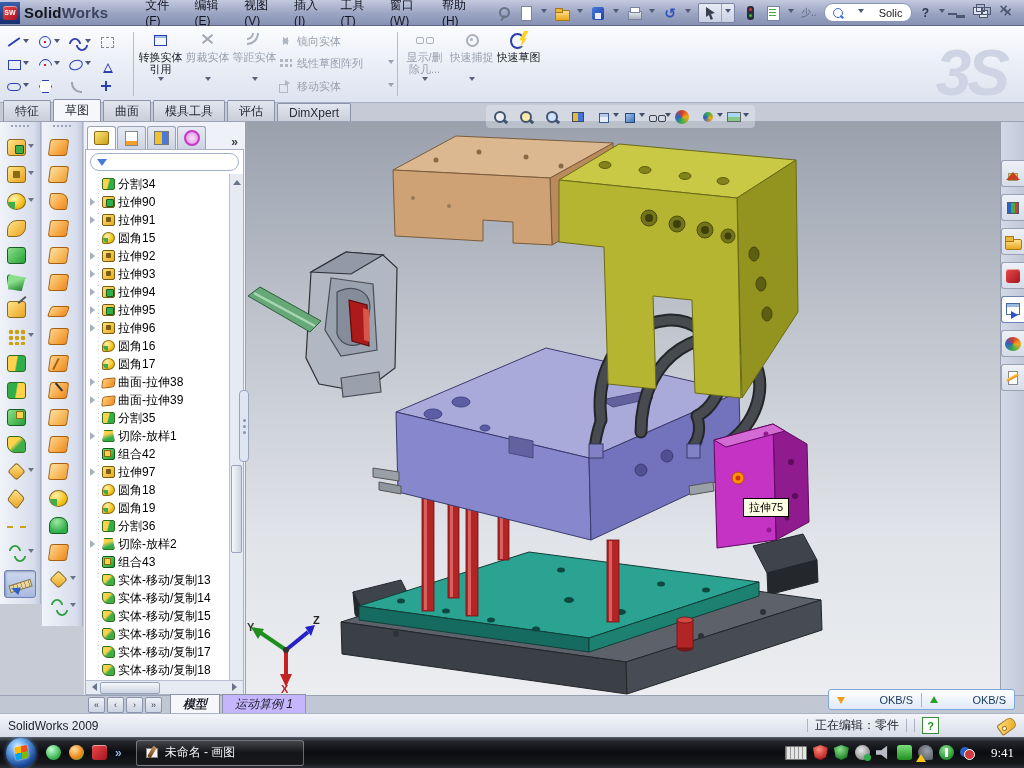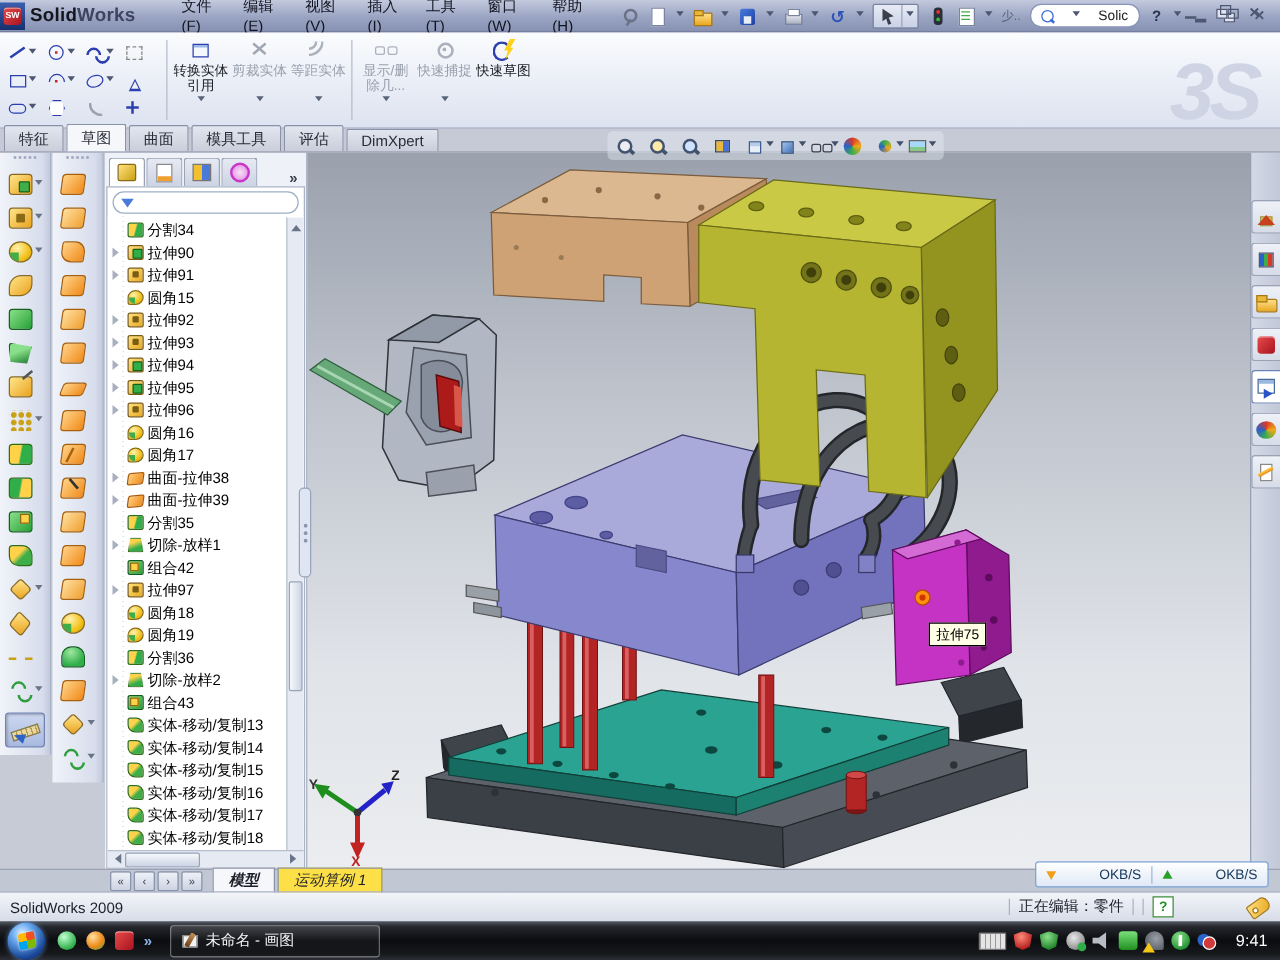--- a/index.html
+++ b/index.html
@@ -239,21 +239,21 @@
   .tp-palette::before{content:"";position:absolute;inset:1px 2px 3px;background:#fff;border:1px solid #4a6a9a;box-shadow:inset 0 3px 0 #9ab8e0;}
   .tp-palette::after{content:"";position:absolute;right:0;bottom:-1px;border:4px solid transparent;border-left:7px solid #2a52c8;transform:rotate(0deg);}
   .tp-sphere::before{content:"";position:absolute;inset:1px;border-radius:50%;background:conic-gradient(#d83a2a,#f0a818 90deg,#3fae49 180deg,#2a62c8 270deg,#d83a2a);}
   .tp-props::before{content:"";position:absolute;inset:1px 4px;background:#fff;border:1px solid #888;}
   .tp-props::after{content:"";position:absolute;left:2px;top:6px;width:13px;height:3px;background:linear-gradient(#ffd24a,#e8871a);transform:rotate(-28deg);border-radius:1px;}
   
   .bottombar{position:absolute;left:0;top:695px;width:1024px;height:18px;background:#c2c7d4;
     border-top:1px solid #9aa2b4;box-sizing:border-box;display:flex;align-items:center;padding-left:88px;gap:2px;}
   .navbtn{width:15px;height:14px;border:1px solid #8a94ac;background:linear-gradient(#eef1f7,#ccd3e2);
     display:flex;align-items:center;justify-content:center;font-size:9px;color:#3a4150;border-radius:2px;}
-  .sheettab{font-size:12px;color:#1c1e28;padding:1px 12px 2px;border:1px solid #8a92a8;background:#fde047;white-space:nowrap;}
+  .sheettab{font-size:12px;color:#1c1e28;padding:1px 12px 2px;border:1px solid #8a92a8;background:#c4b5fd;white-space:nowrap;}
   .sheettab.active{background:#f6f7fa;font-weight:bold;}
   .netmon{position:absolute;left:828px;top:689px;width:187px;height:21px;z-index:30;
     background:linear-gradient(#ffffff,#dfe9f6);border:1px solid #7da7d9;border-radius:3px;
     display:flex;align-items:center;font-size:11px;color:#16375c;box-sizing:border-box;}
   .nm-half{flex:1;display:flex;align-items:center;justify-content:space-between;padding:0 8px;}
   .nm-div{width:1px;height:14px;background:#9db8d8;}
   .na-down{width:0;height:0;border:4px solid transparent;border-top:7px solid #f0a018;margin-top:5px;}
   .na-up{width:0;height:0;border:4px solid transparent;border-bottom:7px solid #28a028;margin-bottom:4px;}
   .statusbar{position:absolute;left:0;top:713px;width:1024px;height:24px;
     background:linear-gradient(#f3f5f9,#d7dce8);border-top:1px solid #aab2c6;box-sizing:border-box;
@@ -282,21 +282,21 @@
   .ql-more{color:#8ab4e8;font-size:12px;font-weight:bold;}
   .taskitems{display:flex;gap:8px;}
   .task{height:24px;min-width:150px;border-radius:3px;border:1px solid rgba(255,255,255,.35);
     background:linear-gradient(rgba(255,255,255,.14),rgba(255,255,255,.04) 50%,rgba(0,0,0,.12));
     display:flex;align-items:center;gap:6px;padding:0 8px;color:#f2f4f8;font-size:12px;white-space:nowrap;}
   .task.active{background:linear-gradient(rgba(255,255,255,.34),rgba(255,255,255,.12) 50%,rgba(255,255,255,.06));}
   .task-ic{width:14px;height:14px;flex:none;position:relative;}
   .task-ic.sw{background:linear-gradient(135deg,#e84a4a,#a81420);border-radius:3px;box-shadow:inset 0 1px 0 rgba(255,255,255,.5);}
   .task-ic.paint::before{content:"";position:absolute;inset:2px 1px;background:#f4f4f4;border:1px solid #888;}
   .task-ic.paint::after{content:"";position:absolute;left:5px;top:0;width:4px;height:12px;background:linear-gradient(#c89058,#6a4018);transform:rotate(30deg);border-radius:1px;}
-  .tray{margin-left:auto;display:flex;align-items:center;gap:6px;}
+  .tray{margin-left:auto;display:flex;align-items:center;gap:6px;font-family:Liberation Serif, serif;}
   .tr{width:15px;height:15px;flex:none;position:relative;}
   .tr.kb{width:20px;height:12px;background:#e4e4e4;border:1px solid #777;border-radius:1px;
     background-image:repeating-linear-gradient(90deg,#999 0 1px,transparent 1px 4px);}
   .tr.sred{background:radial-gradient(circle at 40% 30%,#ff8a7a,#b01818 75%);clip-path:polygon(50% 0,100% 18%,88% 82%,50% 100%,12% 82%,0 18%);}
   .tr.sgrn{background:radial-gradient(circle at 40% 30%,#8ae08a,#1a7e26 75%);clip-path:polygon(50% 0,100% 18%,88% 82%,50% 100%,12% 82%,0 18%);}
   .tr.gear{background:radial-gradient(circle at 40% 35%,#e8e8e8,#8a8a8a 75%);border-radius:50%;}
   .tr.gear::after{content:"";position:absolute;right:-1px;bottom:-1px;width:7px;height:7px;background:#2fae4a;border-radius:50%;}
   .tr.spk{background:#b8bcc4;clip-path:polygon(0 35%,35% 35%,75% 5%,75% 95%,35% 65%,0 65%);}
   .tr.sig{background:linear-gradient(#7ae07a,#1f8f1f);border-radius:3px;}
   .tr.dish{background:radial-gradient(circle at 60% 40%,#9aa0a8,#4a4e55);border-radius:50% 50% 2px 50%;}
@@ -439,20 +439,40 @@
           <span class="clabel">剪裁实体</span>
           <span class="ddt"></span>
         </div>
 
         <div class="cbtn disabled">
           <span class="mi offset"></span>
           <span class="clabel">等距实体</span>
           <span class="ddt"></span>
         </div>
       </div>
+    <div class="rowstack">
+
+        <div class="rowbtn disabled">
+          <span class="mi2 mirror"></span>
+          <span>镜向实体</span>
+          <span class="ddt" style="visibility: hidden;"></span>
+        </div>
+
+        <div class="rowbtn disabled">
+          <span class="mi2 pattern"></span>
+          <span>线性草图阵列</span>
+          <span class="ddt"></span>
+        </div>
+
+        <div class="rowbtn disabled">
+          <span class="mi2 move"></span>
+          <span>移动实体</span>
+          <span class="ddt"></span>
+        </div>
+      </div>
     <div class="csep"></div>
     <div style="display:flex">
 
         <div class="cbtn disabled">
           <span class="mi relations"></span>
           <span class="clabel">显示/删除几...</span>
           <span class="ddt"></span>
         </div>
 
 

